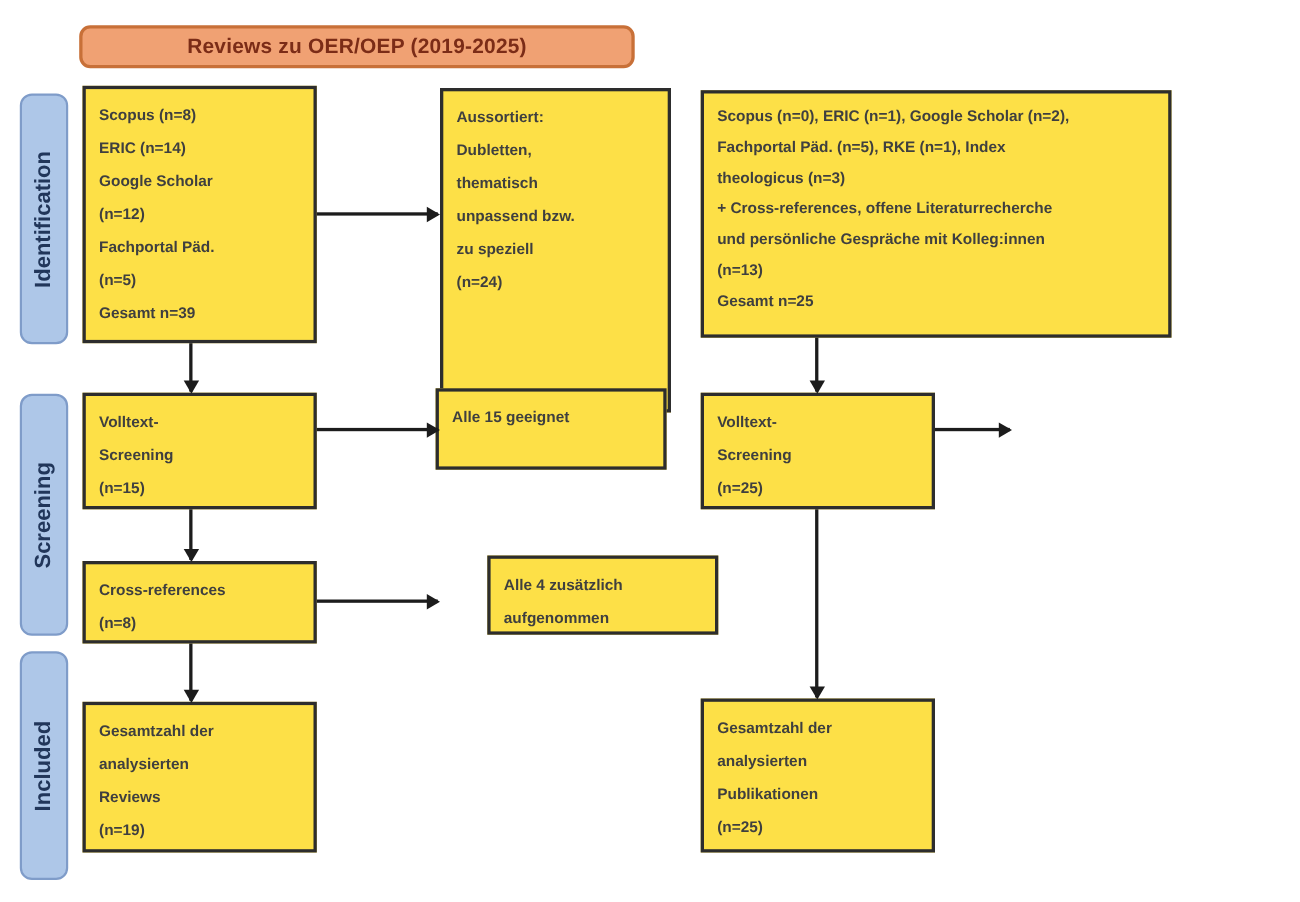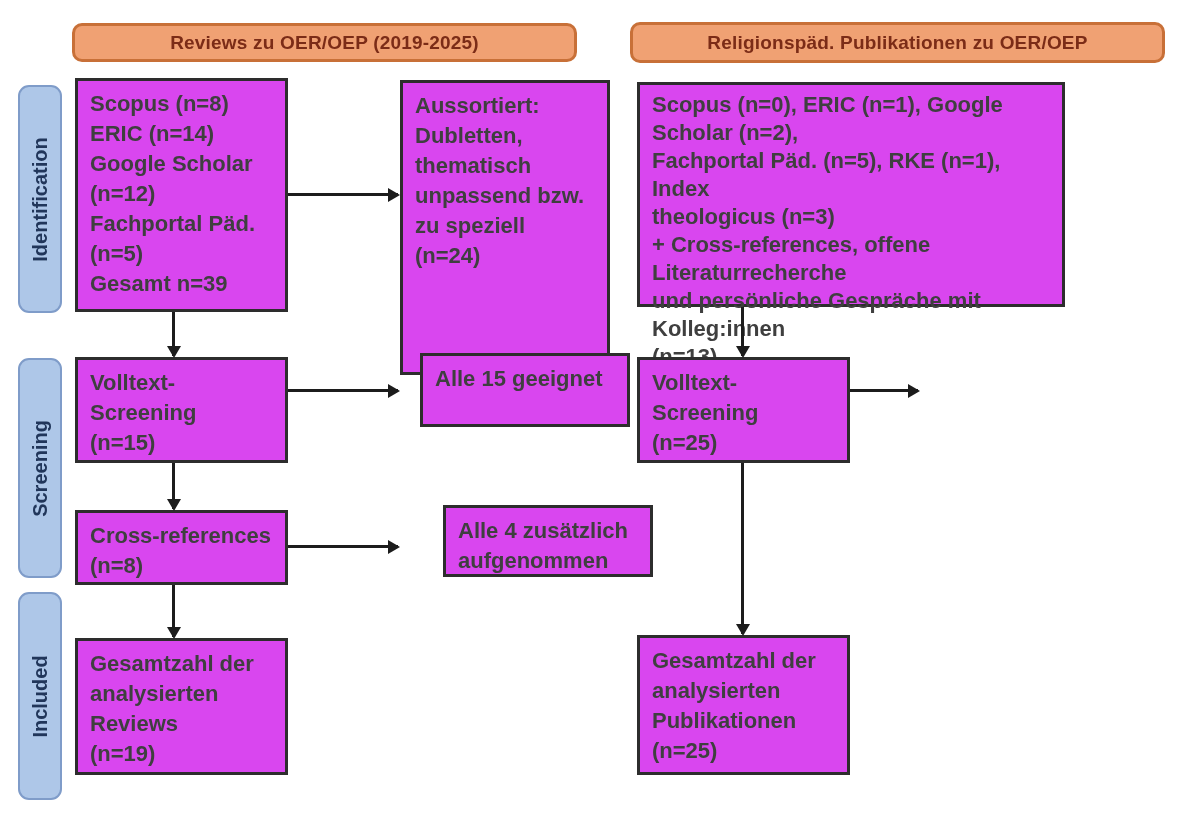--- a/index.html
+++ b/index.html
@@ -22,22 +22,22 @@
   }
   .stage {
     position:absolute; box-sizing:border-box;
     background:var(--stage_fill); border:2.5px solid var(--stage_border);
     border-radius:11px; color:var(--stage_text);
     display:flex; align-items:center; justify-content:center;
   }
   .stage-text { transform:rotate(-90deg); white-space:nowrap; font-size:20px; font-weight:700; }
   .fbox {
     position:absolute; box-sizing:border-box;
-    background:#d946ef; border:3px solid var(--box_border);
-    color:var(--box_text); font-size:22px; font-weight:600;
+    background:#fde047; border:3px solid var(--box_border);
+    color:var(--box_text); font-size:14px; font-weight:600;
     line-height:30px; padding:8px 12px; white-space:pre-line;
   }
   .fbox.dense { line-height:28px; padding:6px 12px; }
   .arrow-v { position:absolute; width:3px; background:var(--arrow); }
   .arrow-v::after {
     content:""; position:absolute; bottom:-2px; left:-5.5px;
     border-left:7px solid transparent; border-right:7px solid transparent;
     border-top:12px solid var(--arrow);
   }
   .arrow-h { position:absolute; height:3px; background:var(--arrow); }
@@ -46,21 +46,20 @@
     border-top:7px solid transparent; border-bottom:7px solid transparent;
     border-left:12px solid var(--arrow);
   }
 </style>
 </head>
 <body>
 
 <div class="canvas">
 
   <div class="hdr" style="left:72px; top:23px; width:505px; height:39px;">Reviews zu OER/OEP (2019-2025)</div>
-  <div class="hdr" style="left:630px; top:22px; width:535px; height:41px;">Religionspäd. Publikationen zu OER/OEP</div>
 
   <div class="stage" style="left:18px; top:85px; width:44px; height:228px;">
     <span class="stage-text">Identification</span>
   </div>
   <div class="stage" style="left:18px; top:358px; width:44px; height:220px;">
     <span class="stage-text">Screening</span>
   </div>
   <div class="stage" style="left:18px; top:592px; width:44px; height:208px;">
     <span class="stage-text">Included</span>
   </div>
@@ -74,21 +73,21 @@
 Gesamt n=39</div>
   <div class="fbox" style="left:400px; top:80px; width:210px; height:295px;">Aussortiert:
 Dubletten,
 thematisch
 unpassend bzw.
 zu speziell
 (n=24)</div>
   <div class="fbox" style="left:75px; top:357px; width:213px; height:106px;">Volltext-
 Screening
 (n=15)</div>
-  <div class="fbox" style="left:420px; top:353px; width:210px; height:74px;">Alle 15 geeignet</div>
+  <div class="fbox" style="left:396px; top:353px; width:210px; height:74px;">Alle 15 geeignet</div>
   <div class="fbox" style="left:75px; top:510px; width:213px; height:75px;">Cross-references
 (n=8)</div>
   <div class="fbox" style="left:400px; top:505px; width:210px; height:72px;margin-left:43px;">Alle 4 zusätzlich
 aufgenommen</div>
   <div class="fbox" style="left:75px; top:638px; width:213px; height:137px;">Gesamtzahl der
 analysierten
 Reviews
 (n=19)</div>
 
   <div class="fbox dense" style="left:637px; top:82px; width:428px; height:225px;">Scopus (n=0), ERIC (n=1), Google Scholar (n=2),

